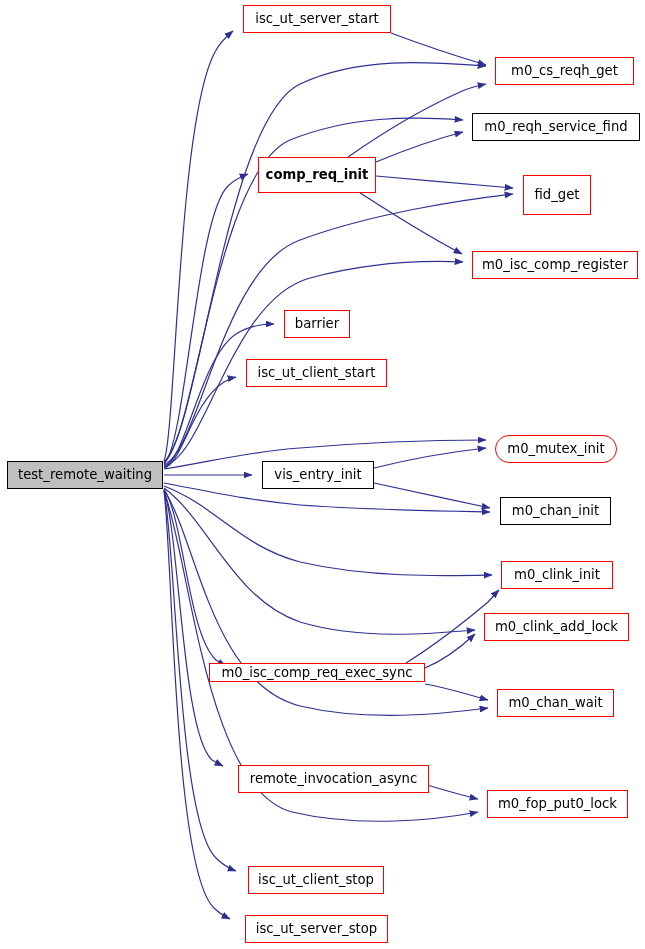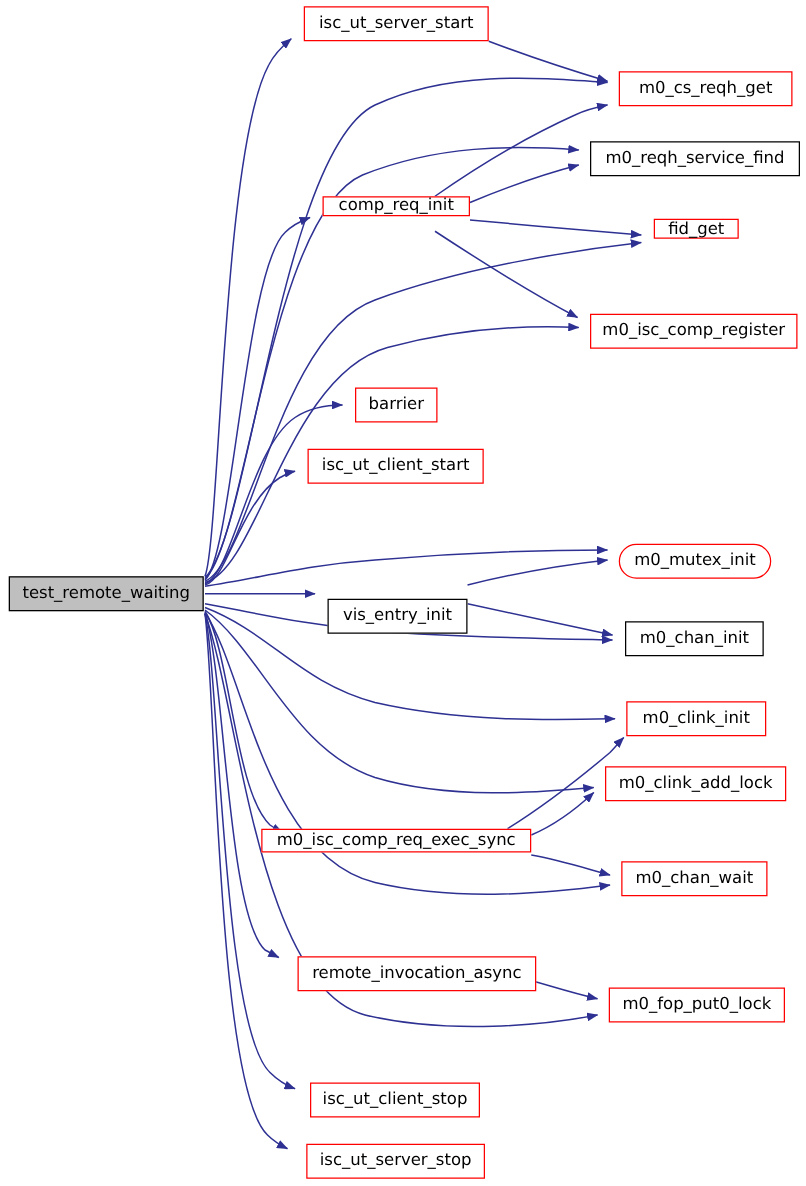--- a/index.html
+++ b/index.html
@@ -99,39 +99,39 @@
       </div>
       <div class="gnode" style="left: 243px; top: 5px; width: 148px; height: 28px;">
         <span class="nlabel">isc_ut_server_start</span>
       </div>
       <div class="gnode" style="left: 495px; top: 57px; width: 139px; height: 28px;">
         <span class="nlabel">m0_cs_reqh_get</span>
       </div>
       <div class="gnode plain" style="left: 472px; top: 113px; width: 168px; height: 28px;">
         <span class="nlabel">m0_reqh_service_find</span>
       </div>
-      <div class="gnode" style="left: 258px; top: 157px; width: 118px; height: 16px;">
+      <div class="gnode" style="left: 258px; top: 157px; width: 118px; height: 36px; font-weight: bold;">
         <span class="nlabel">comp_req_init</span>
       </div>
-      <div class="gnode" style="left: 523px; top: 175px; width: 68px; height: 16px; align-items: flex-end;">
+      <div class="gnode" style="left: 523px; top: 175px; width: 68px; height: 40px;">
         <span class="nlabel">fid_get</span>
       </div>
       <div class="gnode" style="left: 472px; top: 251px; width: 166px; height: 28px;">
         <span class="nlabel">m0_isc_comp_register</span>
       </div>
       <div class="gnode" style="left: 284px; top: 310px; width: 66px; height: 28px;">
         <span class="nlabel">barrier</span>
       </div>
       <div class="gnode" style="left: 246px; top: 359px; width: 141px; height: 28px;">
         <span class="nlabel">isc_ut_client_start</span>
       </div>
       <div class="gnode" style="left: 495px; top: 435px; width: 122px; height: 28px; border-radius: 14px;">
         <span class="nlabel">m0_mutex_init</span>
       </div>
-      <div class="gnode plain" style="left: 262px; top: 461px; width: 112px; height: 28px; margin-top: 18px;">
+      <div class="gnode plain" style="left: 262px; top: 461px; width: 112px; height: 28px;">
         <span class="nlabel">vis_entry_init</span>
       </div>
       <div class="gnode plain" style="left: 500px; top: 497px; width: 111px; height: 28px;">
         <span class="nlabel">m0_chan_init</span>
       </div>
       <div class="gnode" style="left: 501px; top: 561px; width: 112px; height: 28px;">
         <span class="nlabel">m0_clink_init</span>
       </div>
       <div class="gnode" style="left: 484px; top: 613px; width: 145px; height: 28px;">
         <span class="nlabel">m0_clink_add_lock</span>

